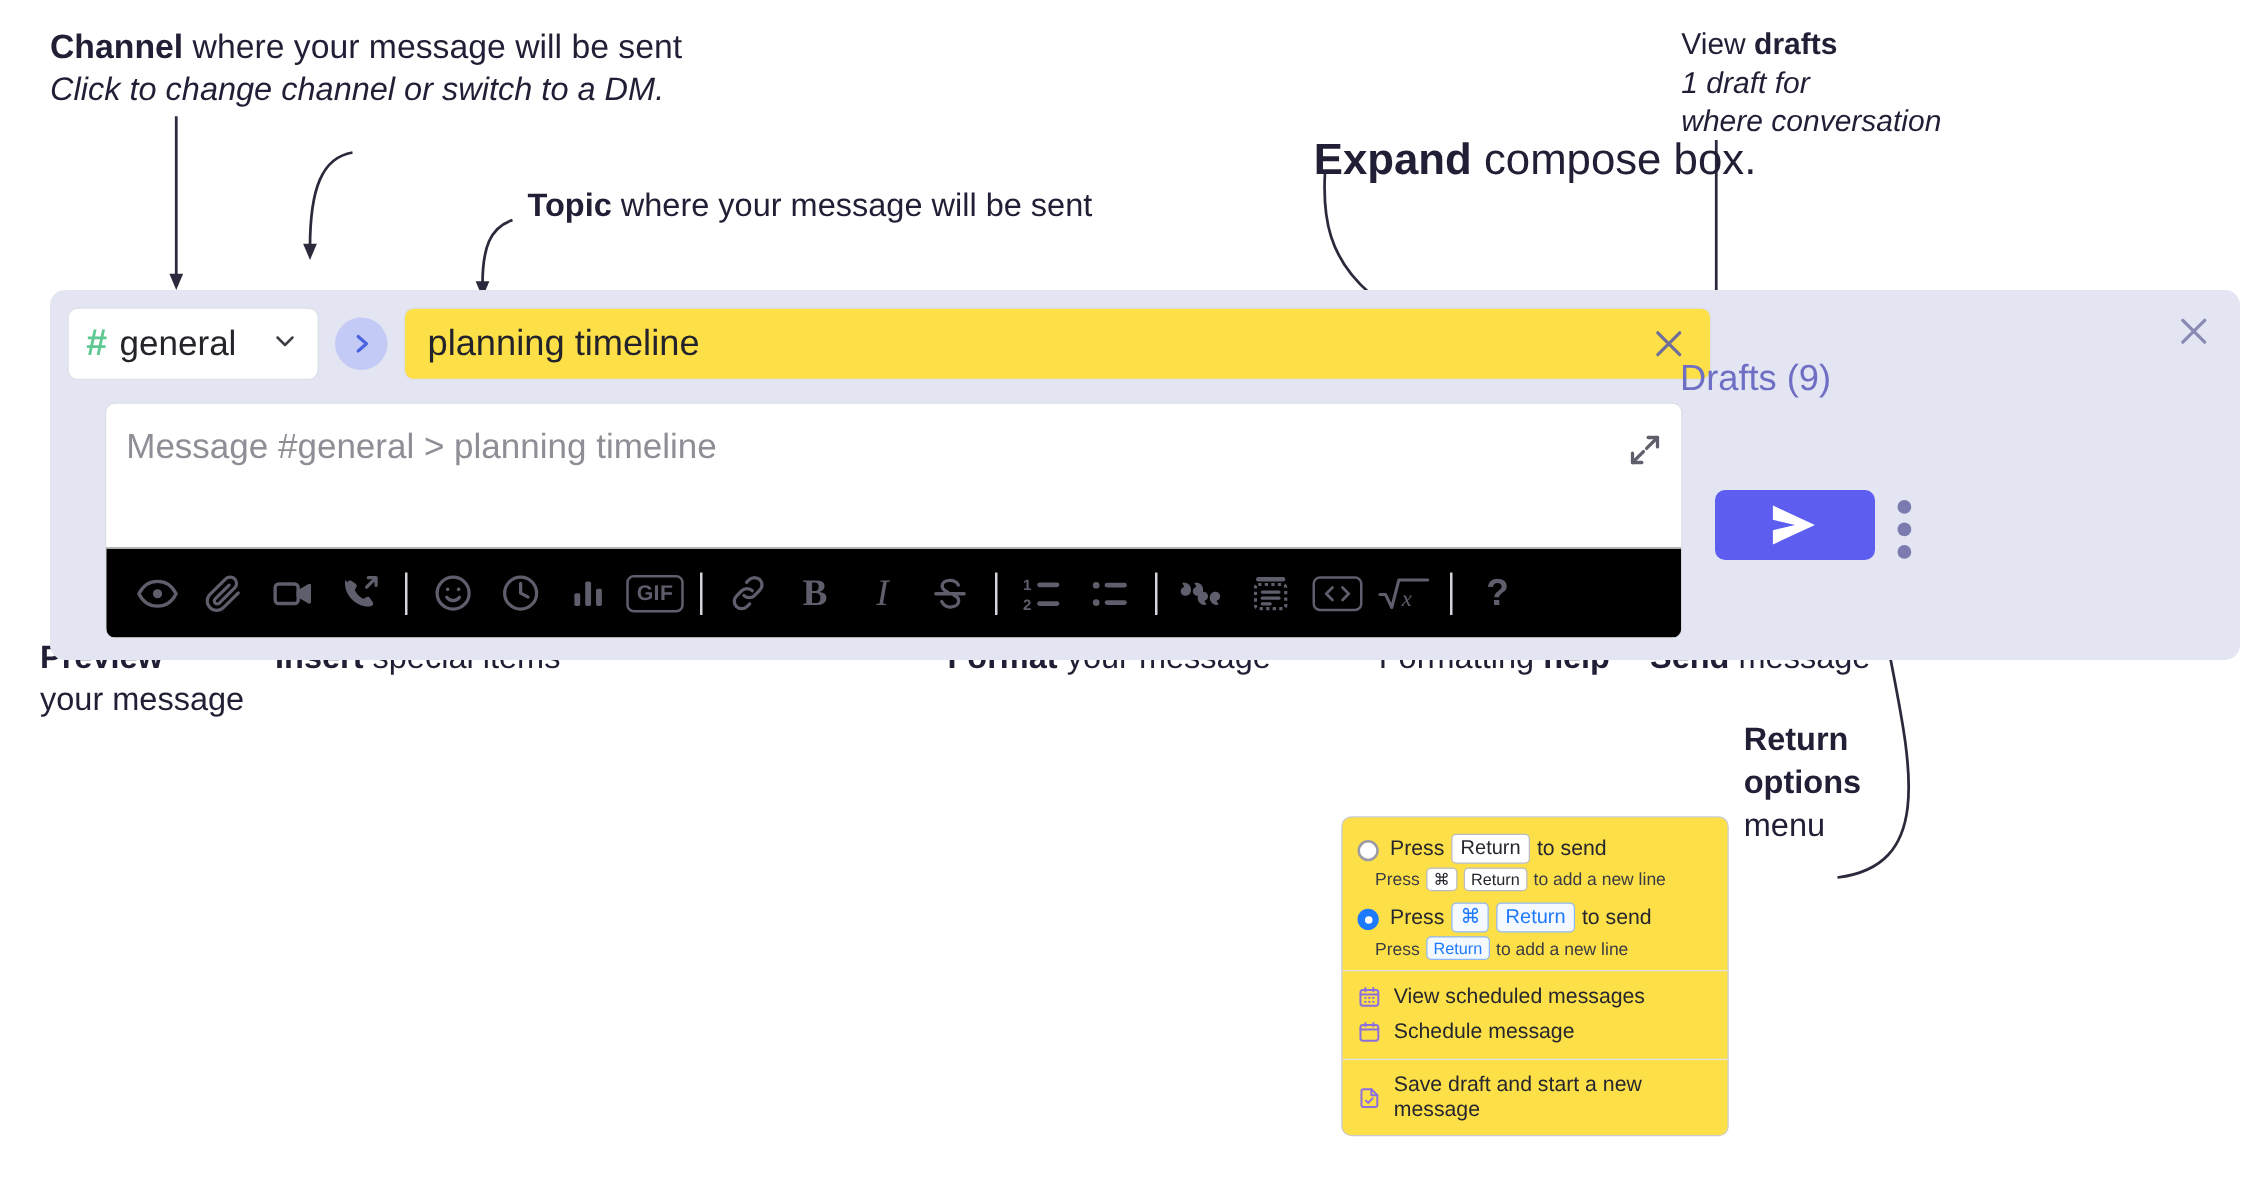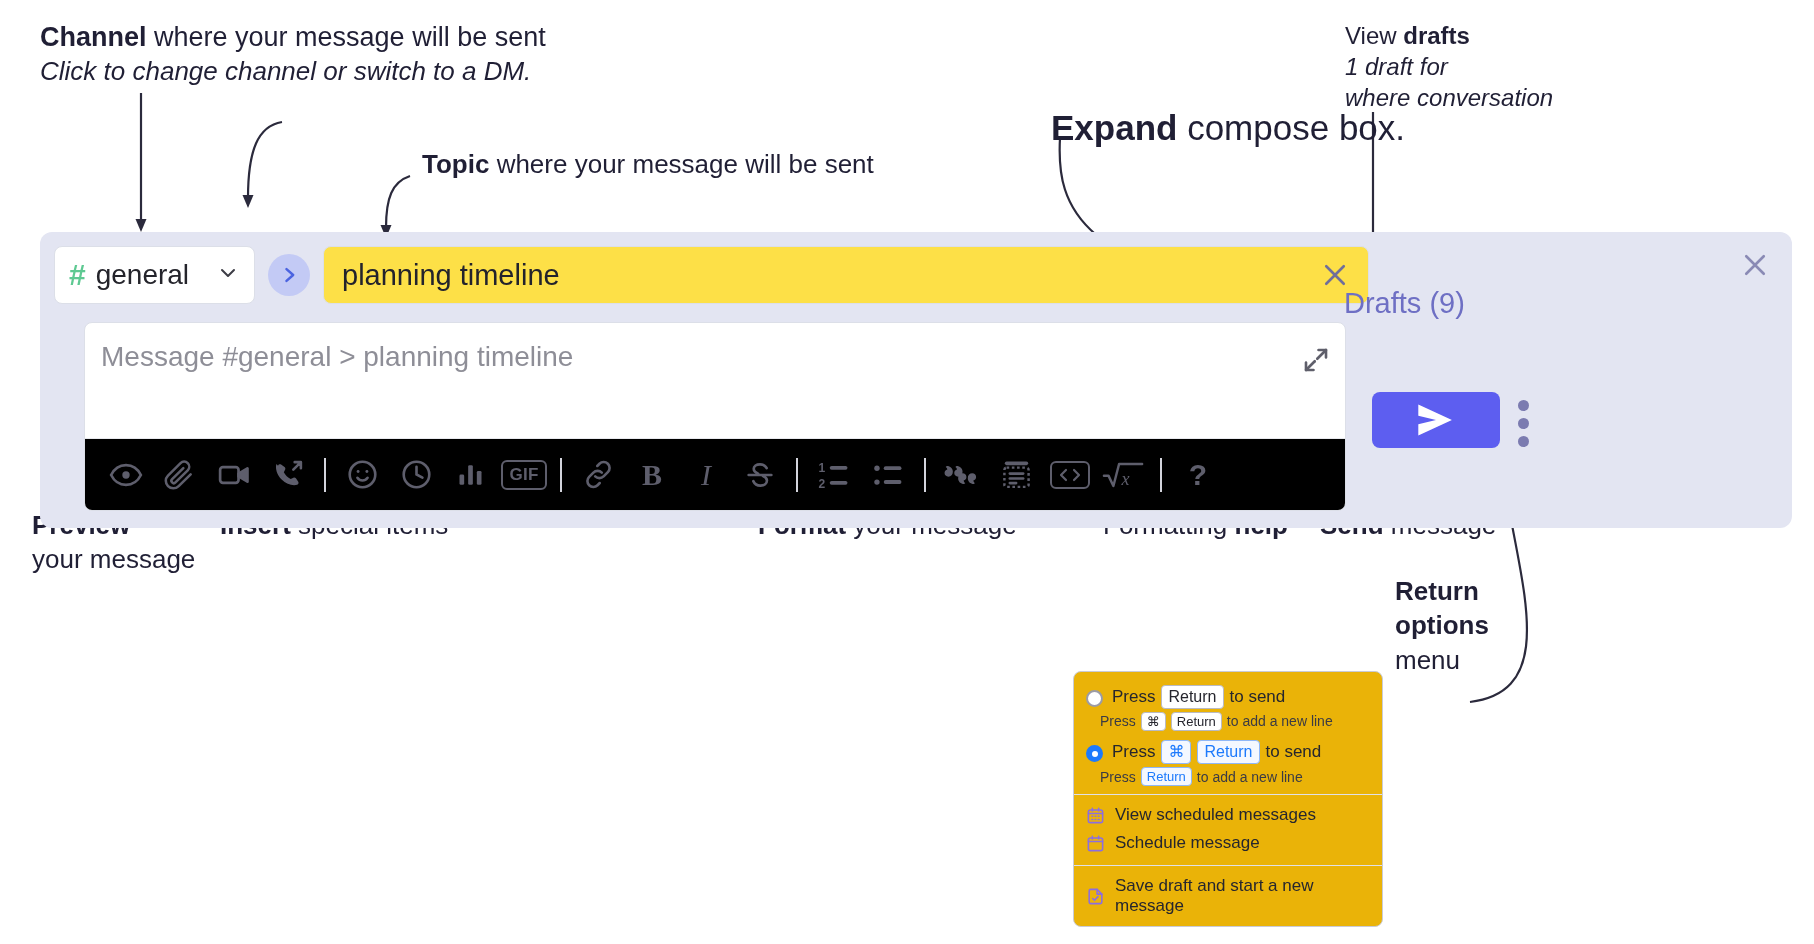--- a/index.html
+++ b/index.html
@@ -92,21 +92,21 @@
   .drafts-link{
     position:absolute;left:1304px;top:55px;font-size:29px;color:#6e6fc4;
   }
   .panel-x{position:absolute;right:22px;top:18px;color:#8a8ab5;}
 
   
   .popup{
     position:absolute;left:1063px;top:653px;width:310px;height:139px;
   }
   .popup-card{
-    position:absolute;left:0;top:18px;width:310px;background:#eab308;
+    position:absolute;left:0;top:0;width:310px;background:#fde047;
     border:1px solid #c9cbd6;border-radius:8px;box-sizing:border-box;
     padding:10px 0 6px 0;
   }
   .opt{display:flex;align-items:flex-start;padding:3px 12px 0 12px;}
   .radio{
     width:17px;height:17px;border-radius:50%;border:2px solid #9b9ba6;
     margin:5px 9px 0 0;box-sizing:border-box;flex:none;background:#fff;
   }
   .radio.on{border-color:#1d7afc;background:#1d7afc;position:relative;}
   .radio.on::after{content:"";position:absolute;left:3.5px;top:3.5px;width:6px;height:6px;border-radius:50%;background:#fff;}

